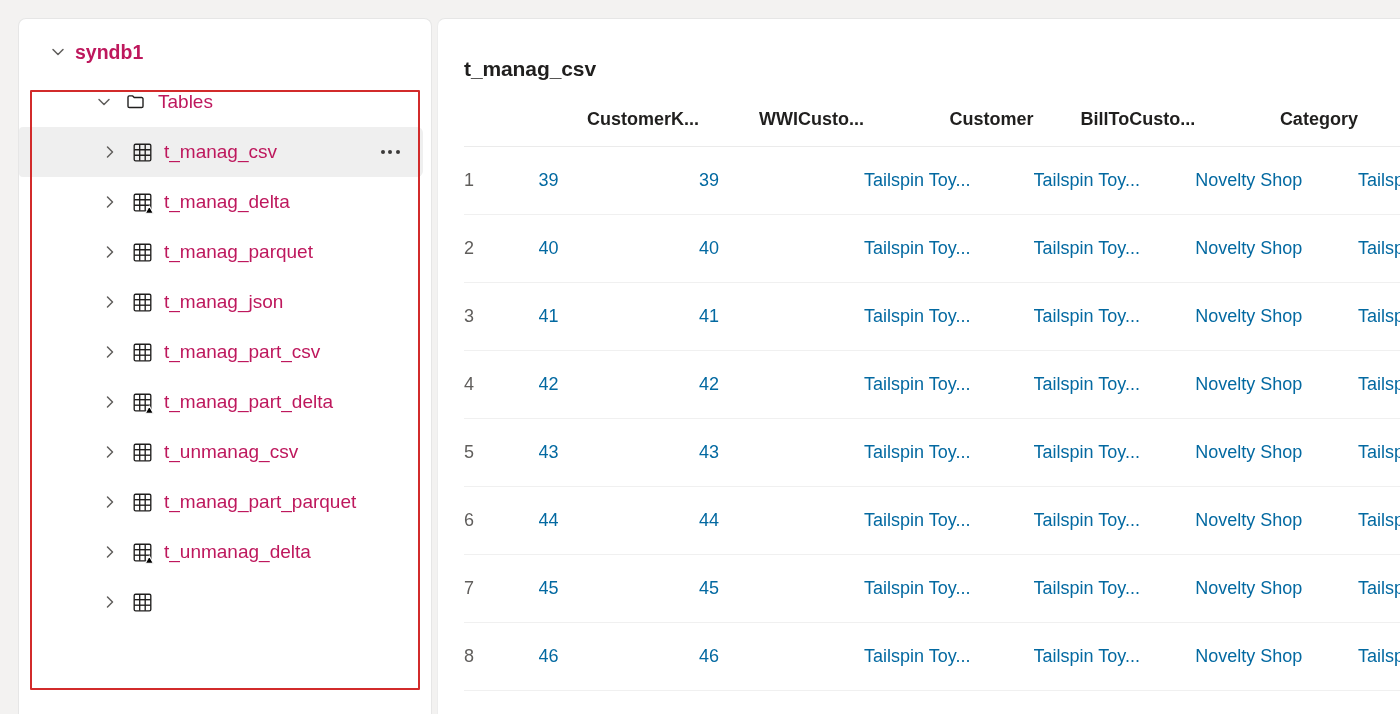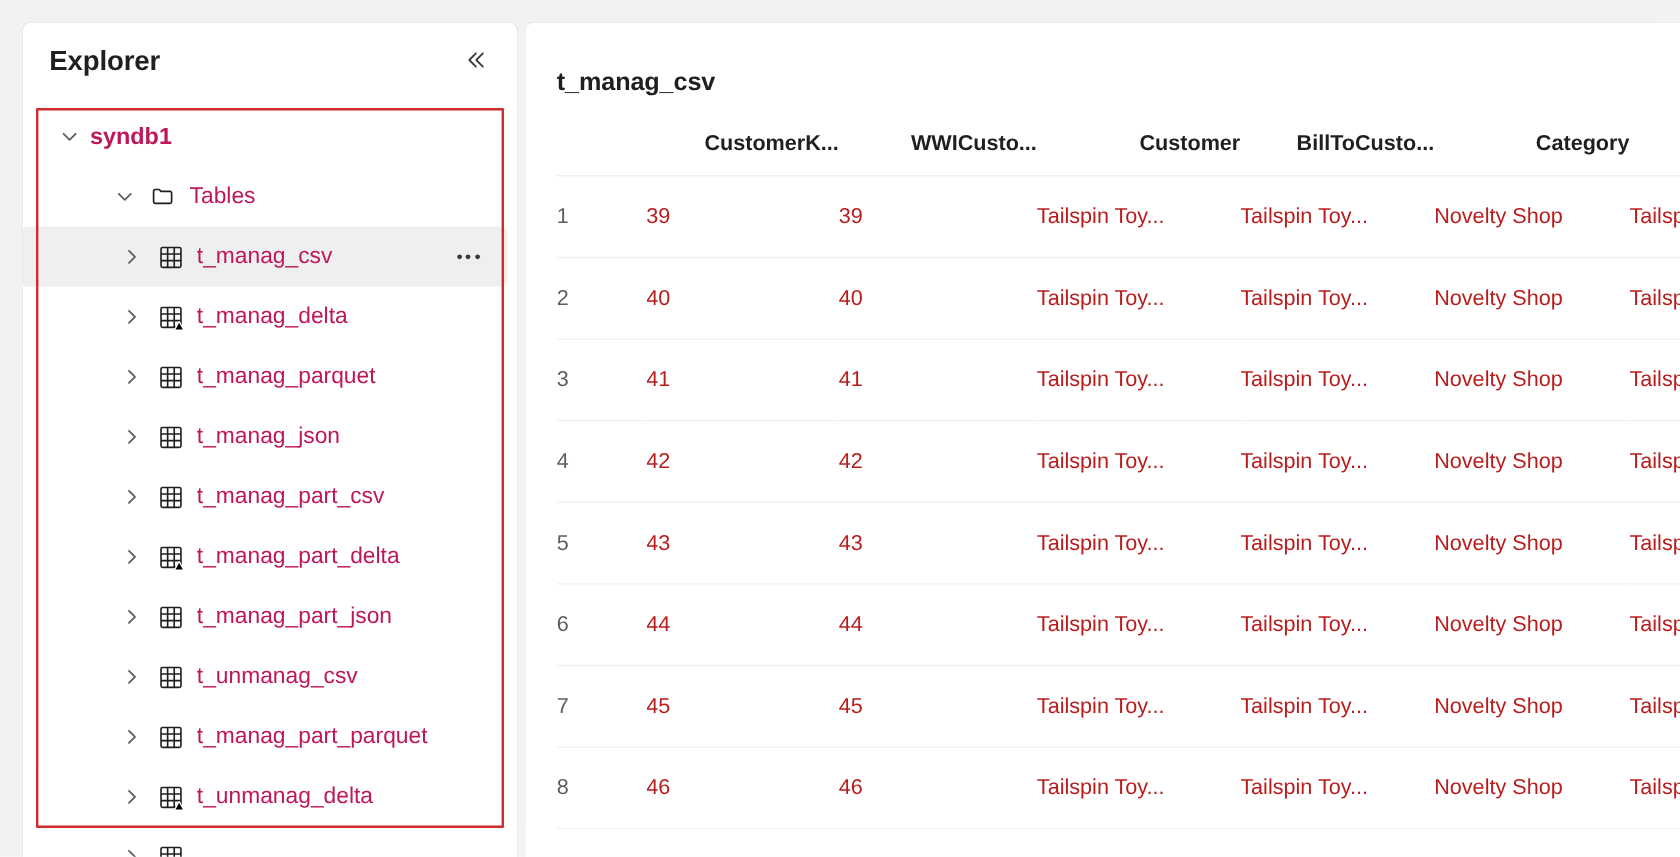--- a/index.html
+++ b/index.html
@@ -177,21 +177,21 @@
     font-weight: 600;
     color: #201f1e;
     padding: 0 0 16px 0;
     white-space: nowrap;
     overflow: hidden;
     vertical-align: bottom;
   }
   table#data-grid thead tr { border-bottom: 1px solid #ebebeb; }
   table#data-grid td {
     font-size: 18px;
-    color: #b91c1c;
+    color: #0369a1;
     height: 68px;
     padding: 0;
     white-space: nowrap;
     overflow: hidden;
     border-bottom: 1px solid #f0f0f0;
   }
   table#data-grid td.rownum { color: #605e5c; }
 
   col.c-idx  { width: 66px; }
   col.c-ck   { width: 142px; }
@@ -201,29 +201,20 @@
   col.c-cat  { width: 144px; }
   col.c-buy  { width: 200px; }
 </style>
 </head>
 <body>
 
 <div id="app">
 
   <div id="sidebar-panel">
 
-    <div id="sidebar-header">
-      <div id="explorer-title">Explorer</div>
-      <button id="collapse-btn">
-        <svg class="dbl-chevron" width="22" height="22" viewBox="0 0 22 22">
-          <path d="M10.6 5.4 L5.1 11 L10.6 16.6" fill="none" stroke="#3b3a39" stroke-width="1.5" stroke-linecap="round" stroke-linejoin="round"></path>
-          <path d="M16.4 5.4 L10.9 11 L16.4 16.6" fill="none" stroke="#3b3a39" stroke-width="1.5" stroke-linecap="round" stroke-linejoin="round"></path>
-        </svg>
-      </button>
-    </div>
 
     <div id="tree-region">
         <div class="tree-row level-db">
           <div class="twisty">
             <svg width="18" height="18" viewBox="0 0 18 18">
               <path d="M4 6.5 L9 11.5 L14 6.5" fill="none" stroke="#605e5c" stroke-width="1.5" stroke-linecap="round" stroke-linejoin="round"></path>
             </svg>
           </div>
           <div class="tree-label">syndb1</div>
         </div>
@@ -353,39 +344,20 @@
                 <rect x="3.2" y="3.2" width="16.6" height="16.6" rx="1.4"></rect>
                 <path d="M3.2 8.7 H19.8"></path>
                 <path d="M3.2 14.2 H19.8"></path>
                 <path d="M8.7 3.2 V19.8"></path>
                 <path d="M14.2 3.2 V19.8"></path>
               </g>
               <path d="M14.3 22.2 L18.3 14.9 L22.3 22.2 Z" fill="#000000" stroke="#ffffff" stroke-width="1.1" stroke-linejoin="round"></path>
             </svg>
           </div>
           <div class="tree-label">t_manag_part_delta</div>
-        </div>
-        <div class="tree-row level-table">
-          <div class="twisty">
-            <svg width="18" height="18" viewBox="0 0 18 18">
-              <path d="M6.5 4 L11.5 9 L6.5 14" fill="none" stroke="#605e5c" stroke-width="1.5" stroke-linecap="round" stroke-linejoin="round"></path>
-            </svg>
-          </div>
-          <div class="tree-icon">
-            <svg width="23" height="23" viewBox="0 0 23 23">
-              <g fill="none" stroke="#201f1e" stroke-width="1.35">
-                <rect x="3.2" y="3.2" width="16.6" height="16.6" rx="1.4"></rect>
-                <path d="M3.2 8.7 H19.8"></path>
-                <path d="M3.2 14.2 H19.8"></path>
-                <path d="M8.7 3.2 V19.8"></path>
-                <path d="M14.2 3.2 V19.8"></path>
-              </g>
-            </svg>
-          </div>
-          <div class="tree-label">t_manag_part_json</div>
         </div>
         <div class="tree-row level-table">
           <div class="twisty">
             <svg width="18" height="18" viewBox="0 0 18 18">
               <path d="M6.5 4 L11.5 9 L6.5 14" fill="none" stroke="#605e5c" stroke-width="1.5" stroke-linecap="round" stroke-linejoin="round"></path>
             </svg>
           </div>
           <div class="tree-icon">
             <svg width="23" height="23" viewBox="0 0 23 23">
               <g fill="none" stroke="#201f1e" stroke-width="1.35">

